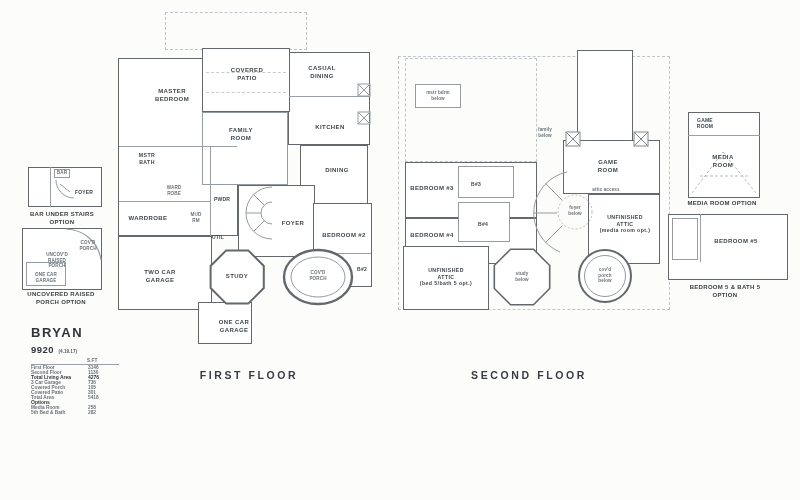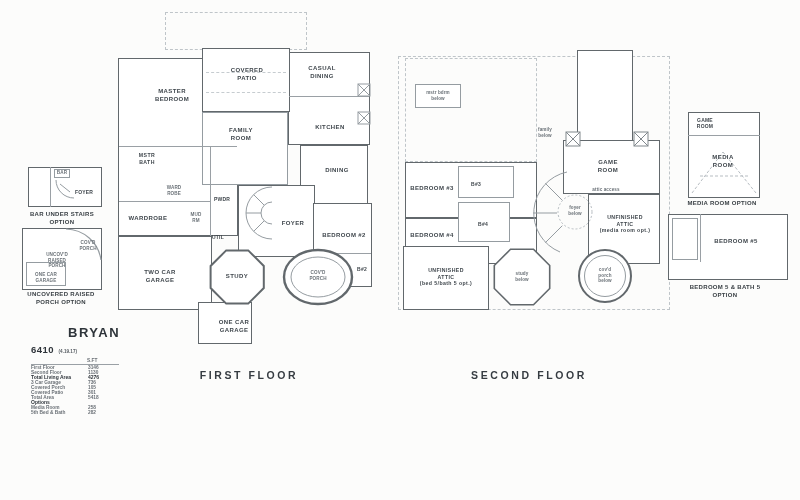--- a/index.html
+++ b/index.html
@@ -15,21 +15,21 @@
        letter-spacing:.4px;color:#3f464c;white-space:pre-line;text-align:center;line-height:1.25;}
   .lbl.small{font-size:5px;letter-spacing:.2px;}
   .lbl.xs{font-size:5.2px;}
   .lbl.tiny{font-size:4.6px;font-weight:600;color:#6b7278;letter-spacing:.1px;}
   .floor-title{position:absolute;transform:translateX(-50%);font-size:10.5px;font-weight:800;
        letter-spacing:2.6px;color:#363c42;white-space:nowrap;}
   .caption{position:absolute;transform:translateX(-50%);font-size:6px;font-weight:800;
        letter-spacing:.3px;color:#3a4045;text-align:center;white-space:pre-line;line-height:1.3;}
   
   .spec{position:absolute;left:31px;top:326px;width:88px;color:#6b7177;}
-  .spec .brand{font-size:13px;font-weight:800;letter-spacing:1.5px;color:#2e343a;line-height:1;margin-left:37px;}
+  .spec .brand{font-size:13px;font-weight:800;letter-spacing:1.5px;color:#2e343a;line-height:1;}
   .spec .numrow{line-height:1;margin-top:1px;}
   .spec .num{font-size:9.5px;font-weight:800;letter-spacing:.5px;color:#2e343a;}
   .spec .rev{font-size:4.6px;font-weight:700;color:#555b61;}
   .spec .unitrow{text-align:left;padding-left:56px;font-size:4.8px;font-weight:700;
        border-bottom:1px solid #9aa0a5;padding-bottom:1px;margin-top:2px;}
   .spec .row{display:flex;justify-content:space-between;font-size:4.8px;line-height:5px;
        font-weight:600;}
   .spec .row .v{width:31px;text-align:left;}
   .spec .row.bold{font-weight:800;color:#2e343a;font-size:5px;}
 </style>
@@ -212,21 +212,21 @@
   <span class="lbl" style="left:736px;top:242px;">BEDROOM #5</span>
   <div class="caption" style="left:725px;top:284px;">BEDROOM 5 &amp; BATH 5
 OPTION</div>
 
   <div class="floor-title" style="left:249px;top:369px;">FIRST FLOOR</div>
   <div class="floor-title" style="left:529px;top:369px;">SECOND FLOOR</div>
 
   <div class="spec">
     <div class="brand">BRYAN</div>
     <div class="numrow">
-      <span class="num">6410</span>
+      <span class="num">9920</span>
       <span class="rev">(4.19.17)</span>
     </div>
     <div class="unitrow">S.FT</div>
     <div class="row">
         <span>First Floor</span>
         <span class="v">3146</span>
       </div>
     <div class="row">
         <span>Second Floor</span>
         <span class="v">1130</span>

